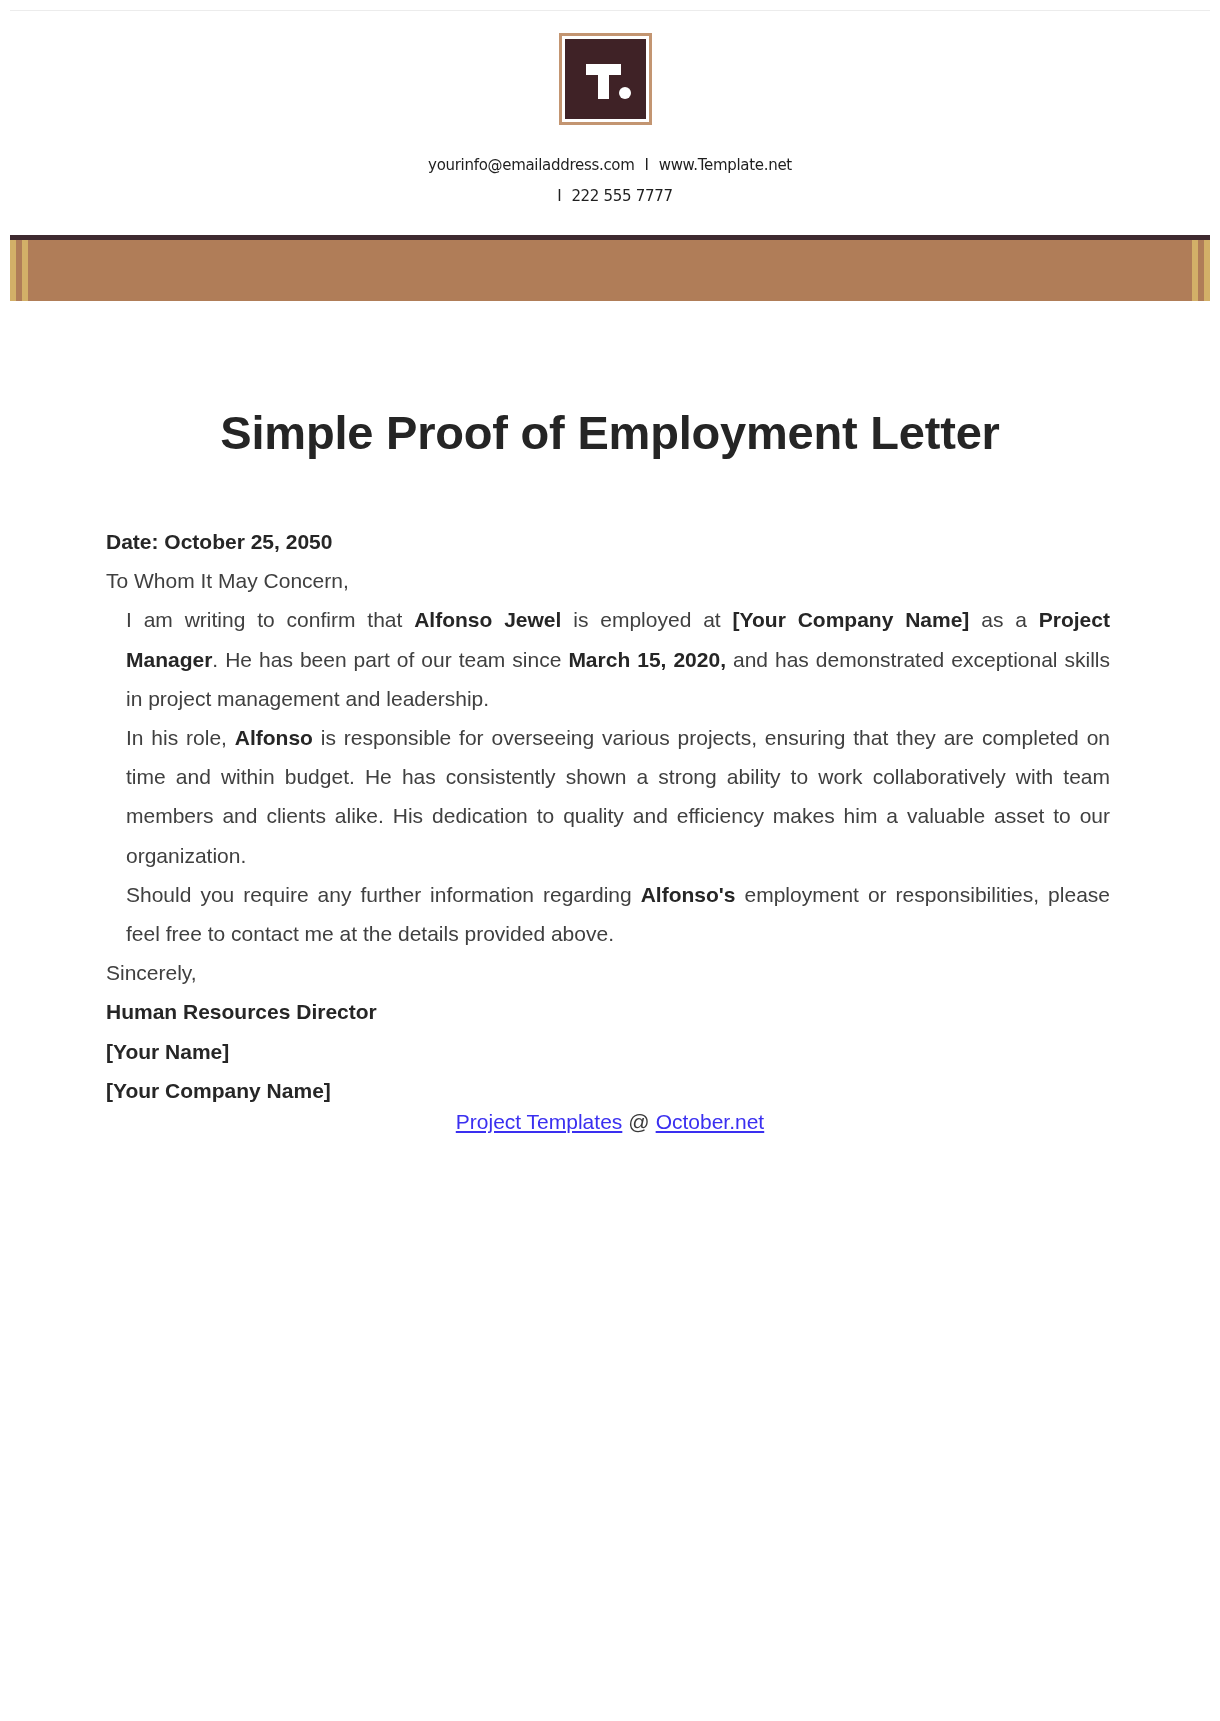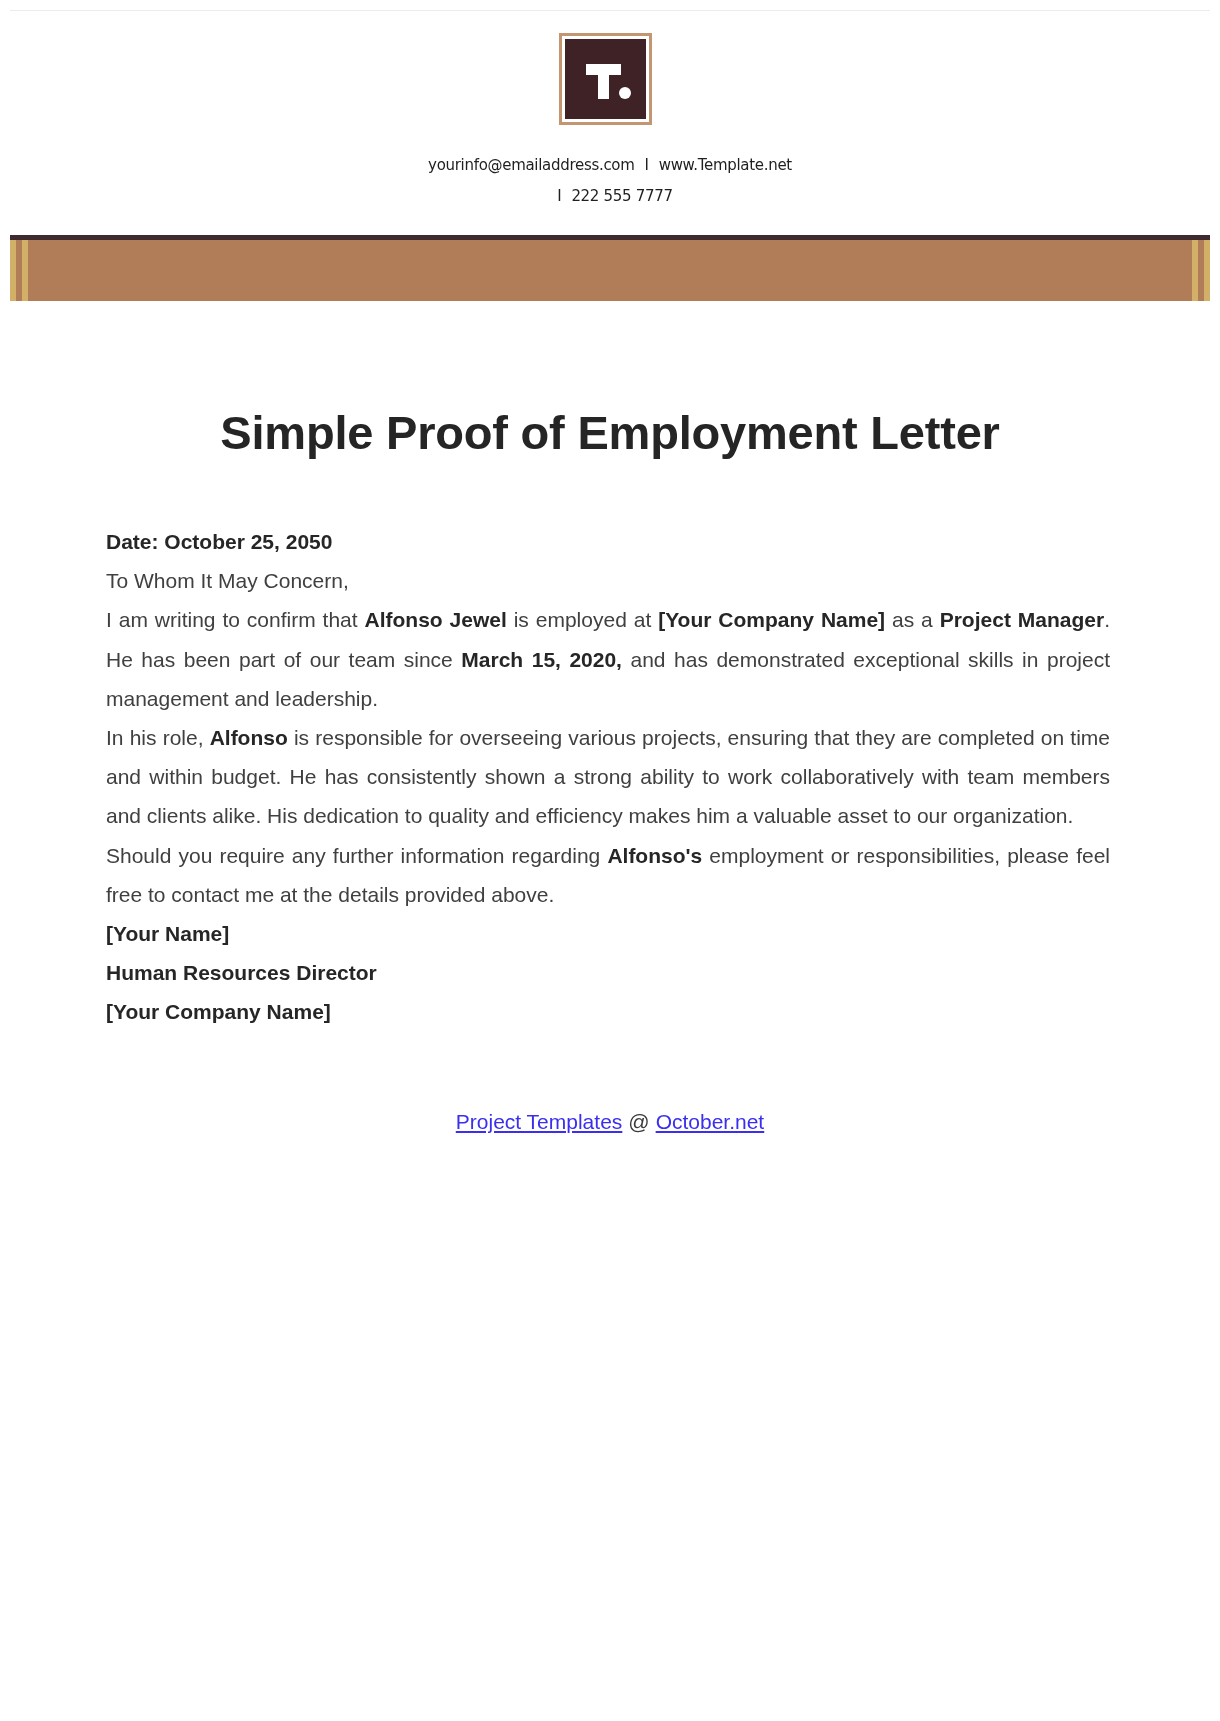--- a/index.html
+++ b/index.html
@@ -89,21 +89,21 @@
     }
     .letter {
       position: absolute;
       left: 106px; width: 1004px;
       top: 522px;
       font-family: "Liberation Sans", sans-serif;
       font-size: 21px;
       line-height: 39.2px;
       color: #404040;
     }
-    .letter p { text-align: justify; }
+    .letter p { text-align: justify; margin-left: 20px; }
     .letter b { color: #262626; }
     .letter .bold-line { font-weight: bold; color: #262626; }
     .footer-links {
       position: absolute;
       left: 0; right: 0; top: 1110px;
       text-align: center;
       font-family: "Liberation Sans", sans-serif;
       font-size: 21px;
       color: #3a3a3a;
     }
@@ -143,20 +143,21 @@
 </div>
 
 <h1 class="doc-title">Simple Proof of Employment Letter</h1>
 
 <div class="letter">
   <div class="bold-line">Date: October 25, 2050</div>
   <div>To Whom It May Concern,</div>
   <p><span>I am writing to confirm that </span><b>Alfonso Jewel</b><span> is employed at </span><b>[Your Company Name]</b><span> as a </span><b>Project Manager</b><span>. He has been part of our team since </span><b>March 15, 2020,</b><span> and has demonstrated exceptional skills in project management and leadership.</span></p>
   <p><span>In his role, </span><b>Alfonso</b><span> is responsible for overseeing various projects, ensuring that they are completed on time and within budget. He has consistently shown a strong ability to work collaboratively with team members and clients alike. His dedication to quality and efficiency makes him a valuable asset to our organization.</span></p>
   <p><span>Should you require any further information regarding </span><b>Alfonso's</b><span> employment or responsibilities, please feel free to contact me at the details provided above.</span></p>
+  <div>Sincerely,</div>
+  <div class="bold-line">Human Resources Director</div>
   <div class="bold-line">[Your Name]</div>
-  <div class="bold-line">Human Resources Director</div>
   <div class="bold-line">[Your Company Name]</div>
 </div>
 
 <div class="footer-links">
   <a>Project Templates</a><span class="at">@</span><a>October.net</a>
 </div>
 
 </body></html>

